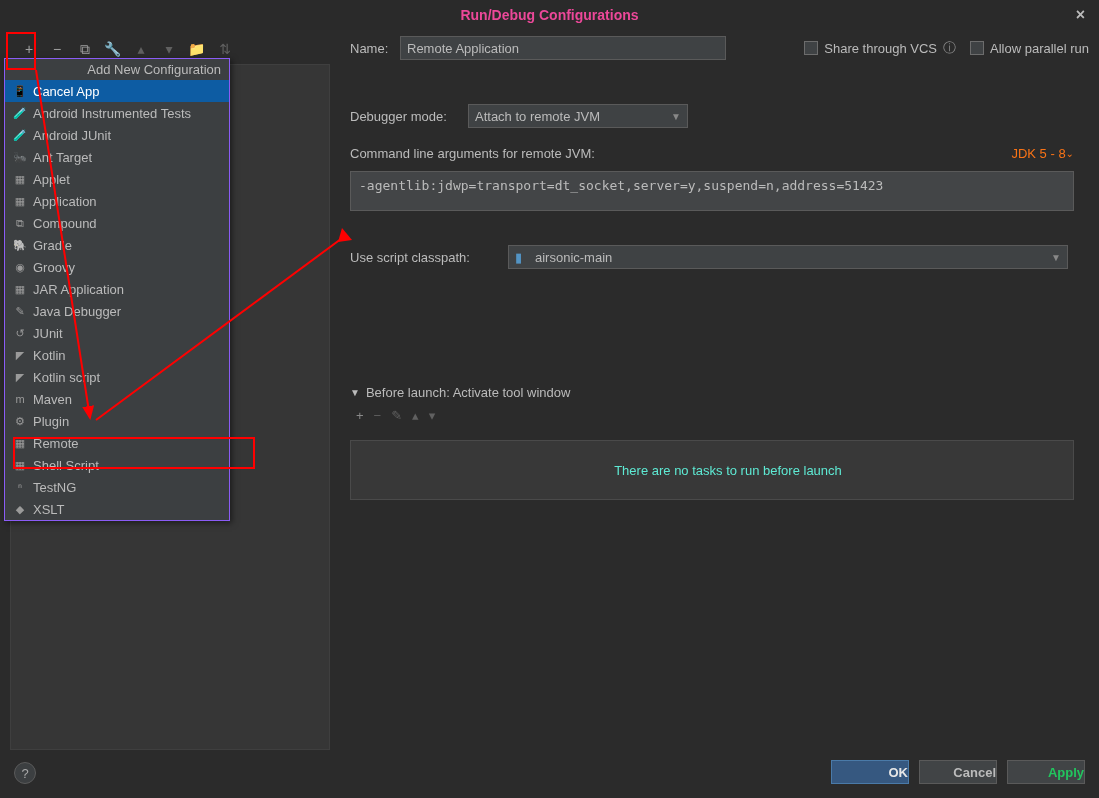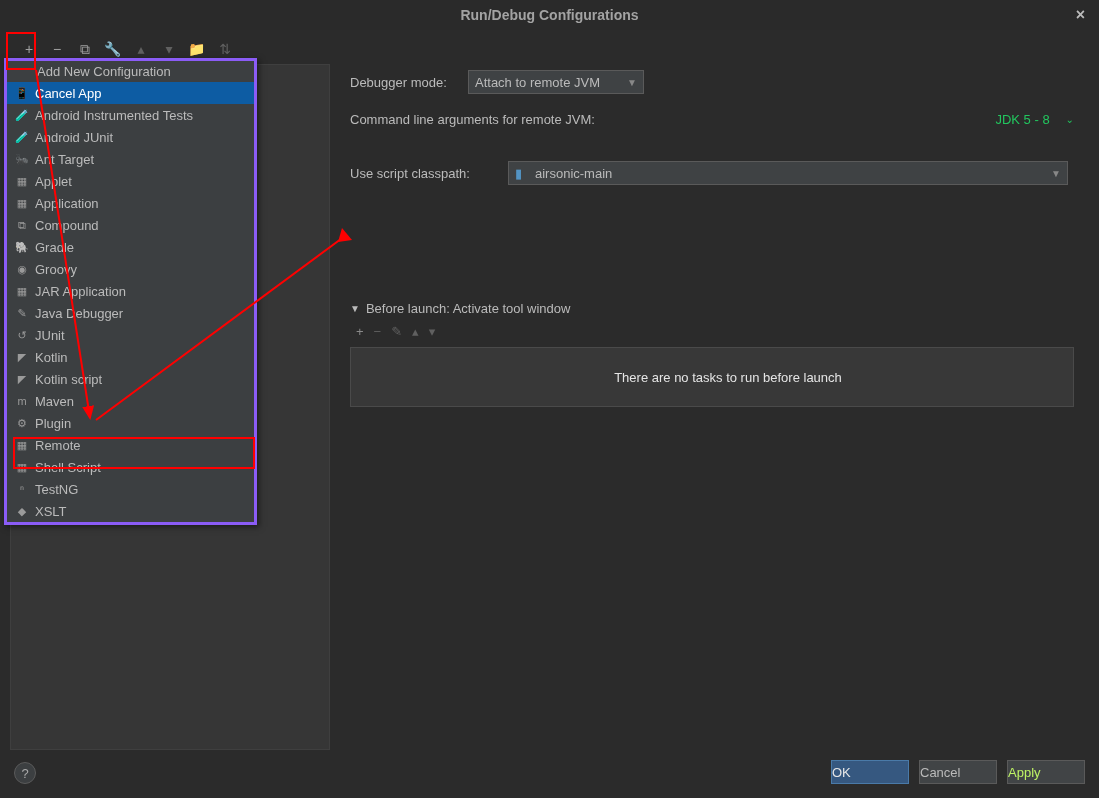--- a/index.html
+++ b/index.html
@@ -11,21 +11,21 @@
     color: #bbbbbb;
     overflow: hidden;
     position: relative;
   }
   .titlebar {
     height: 30px;
     background: #2a2a2a;
     display: flex; align-items: center; justify-content: center;
     position: relative;
   }
-  .titlebar .title { color: #a3a3a3; font-weight: bold; font-size: 14px; }
+  .titlebar .title { color: #ec4899; font-weight: bold; font-size: 14px; }
   .titlebar .close-x {
     position: absolute; right: 14px; top: 6px;
     color: #bbbbbb; font-size: 16px; cursor: pointer; font-weight: bold;
   }
 
   .content {
     display: flex;
     height: 720px;
     padding: 6px 10px 0 10px;
   }
@@ -51,25 +51,26 @@
     border: 1px solid #3f3f3f;
     background: #363636;
     margin-top: 2px;
     position: relative;
   }
 
   
   .dropdown {
     position: absolute;
     left: 4px; top: 58px;
-    width: 253px;
+    width: 226px;
     background: #3c3f41;
-    border: 3px solid #8b5cf6;
+    border: 1px solid #8b5cf6;
     z-index: 10;
     box-shadow: 2px 2px 6px rgba(0,0,0,0.5);
+    text-align: right;
   }
   .dropdown .dd-header {
     padding: 3px 8px 3px 30px;
     color: #bbbbbb;
     font-size: 13px;
   }
   .dropdown .dd-item {
     display: flex; align-items: center;
     height: 22px;
     padding: 0 8px 0 6px;
@@ -146,66 +147,67 @@
   .hostbox .rest { background: #3f4244; flex: 1; }
 
   .textarea {
     width: 724px; height: 40px;
     font-family: "Consolas", monospace;
     font-size: 13px;
     background: #434547;
     display: flex; align-items: flex-start;
     padding: 6px 8px;
   }
-  .jdk-link { color: #22c55e; cursor: pointer; display: flex; align-items: center; gap: 16px; }
+  .jdk-link { color: #f97316; cursor: pointer; display: flex; align-items: center; gap: 0; }
 
   .module-select {
     width: 560px;
   }
   .mod-row { display:flex; align-items:center; gap:6px; }
   .mod-icon { width:14px; height:14px; display:inline-block; }
 
   
   .before-launch { margin-top: 116px; }
   .bl-header { display: flex; align-items: center; gap: 6px; cursor: pointer; color: #bbbbbb; }
   .bl-toolbar { display:flex; gap:10px; padding: 8px 6px; color:#8a8a8a; }
   .bl-toolbar .ticon { font-size:13px; cursor:pointer; }
   .tasks-box {
     border: 1px solid #4a4a4a;
     height: 60px;
     display: flex; align-items: center; justify-content: center;
-    color: #e5e5e5;
+    color: #5eead4;
     background: #383838;
-    margin-top:0;
+    margin-top:9px;
     width: 724px;
     padding-left: 32px;
   }
 
   .footer-checks { display:flex; gap:20px; margin-top: 14px; }
 
   
   .buttons {
     position: absolute;
     right: 14px; bottom: 14px;
     display: flex; gap: 10px;
   }
   .btn {
     width: 78px; height: 24px;
     background: #414446;
     border: 1px solid #5a5a5a;
     color: #bbbbbb;
-    display: flex; align-items: center; justify-content: flex-start;
+    display: flex; align-items: center; justify-content: flex-end;
     cursor: pointer;
+    font-weight: bold;
   }
   .btn.primary {
     background: #365880;
     border: 1px solid #4a7aa8;
     color: #e6e6e6;
   }
-  .btn.disabled { color: #bef264; }
+  .btn.disabled { color: #22c55e; }
   .help-btn {
     position: absolute; left: 14px; bottom: 14px;
     width: 22px; height: 22px;
     border-radius: 50%;
     border: 1px solid #5a5a5a;
     display:flex;align-items:center;justify-content:center;
     color:#aaa; cursor:pointer; background:#3c3f41;
   }
 </style>
 </head>
@@ -226,38 +228,57 @@
       <span class="ticon">🔧</span>
       <span class="ticon disabled">▴</span>
       <span class="ticon disabled">▾</span>
       <span class="ticon">📁</span>
       <span class="ticon disabled">⇅</span>
     </div>
     <div class="side-body"></div>
   </div>
 
   <div class="main">
+    <div class="row">
+      <span class="label" style="width:50px">Name:</span>
+      <input type="text" style="width: 326px;" value="Remote Application">
+      <div style="flex:1"></div>
+      <div class="checkbox">
+        <span class="cb"></span>
+        <span>Share through VCS</span>
+      </div>
+      <span style="width:6px"></span>
+      <span style="color:#888;cursor:pointer">ⓘ</span>
+      <span style="width:14px"></span>
+      <div class="checkbox">
+        <span class="cb"></span>
+        <span>Allow parallel run</span>
+      </div>
+    </div>
 
 
     <div class="body-panel">
       <div class="row" style="margin-top:20px">
         <span class="label" style="width:118px">Debugger mode:</span>
-        <div class="select" style="width:176px">
+        <div class="select" style="width:220px">
           <span>Attach to remote JVM</span>
           <span class="chev">▼</span>
         </div>
       </div>
 
 
       <div class="row" style="justify-content:space-between;margin-top:18px;width:724px">
         <span class="label">Command line arguments for remote JVM:</span>
         <span class="jdk-link">
           <span>JDK 5 - 8</span>
           <span style="font-size:10px">⌄</span>
         </span>
+      </div>
+      <div class="textarea">
+        <span>-agentlib:jdwp=transport=dt_socket,server=y,suspend=n,address=51423</span>
       </div>
 
       <div class="row" style="margin-top:34px">
         <span class="label" style="width:158px">Use script classpath:</span>
         <div class="select module-select">
           <span class="mod-row">
             <span class="mod-icon" style="color:#5394c4">▮</span>
             <span>airsonic-main</span>
           </span>
           <span class="chev">▼</span>

